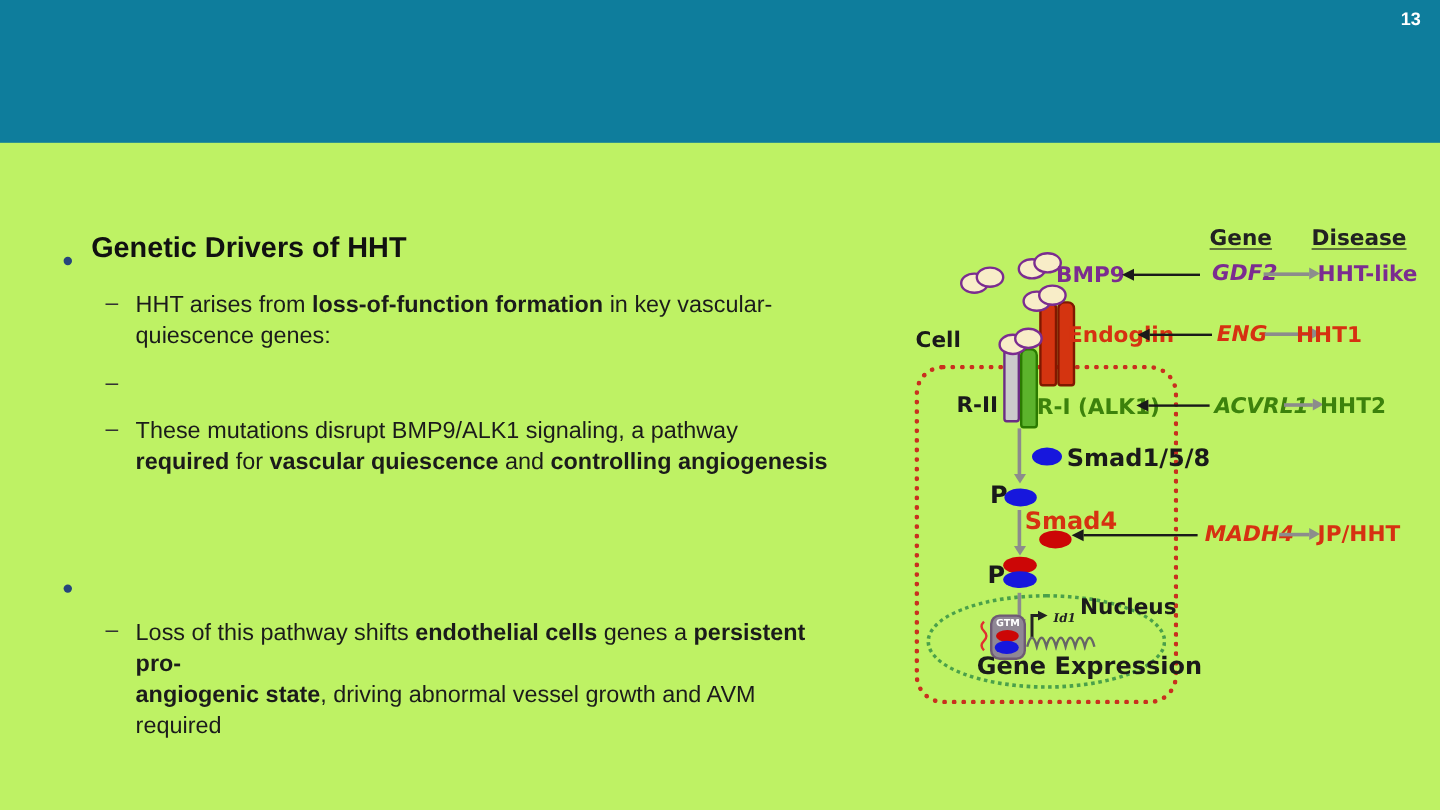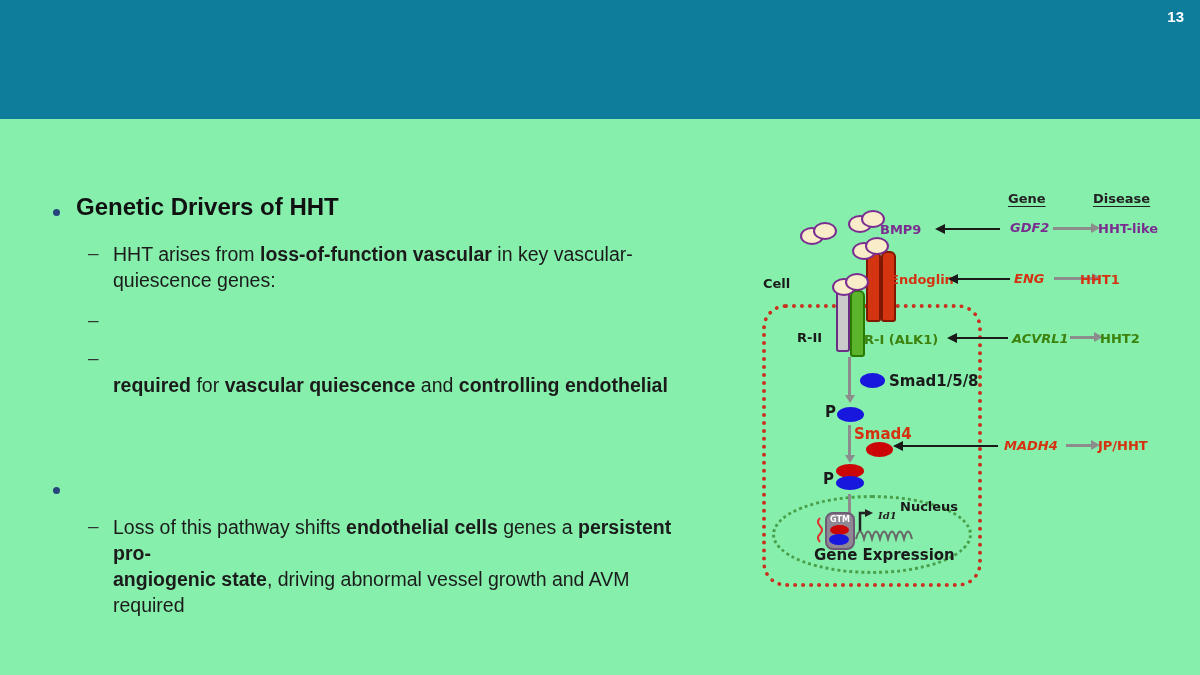--- a/index.html
+++ b/index.html
@@ -1,37 +1,37 @@
 <!DOCTYPE html>
 <html><head>
 <meta charset="utf-8">
 <style>
   html,body{margin:0;padding:0;background:#fff;}
-  .slide{position:relative;width:1200px;height:675px;background:#86efac;overflow:hidden;
+  .slide{position:relative;width:1200px;height:675px;background:#bef264;overflow:hidden;
          font-family:"Liberation Sans",sans-serif;}
   
   .hdrbar{position:absolute;left:0;top:0;width:1200px;height:119px;background:#0E7D9C;}
   .title{position:absolute;left:50px;top:46px;font-size:34px;color:#fff;font-weight:400;
          letter-spacing:0.2px;white-space:nowrap;}
   .pageno{position:absolute;top:8px;right:16px;color:#fff;font-size:15px;font-weight:bold;}
   
   .sec{position:absolute;left:48px;width:680px;}
-  .sec-head{display:flex;align-items:center;gap:16px;}
+  .sec-head{display:flex;align-items:flex-end;gap:16px;}
   .bdot{flex:none;width:7px;height:7px;border-radius:50%;background:#26457C;margin-top:11px;margin-left:5px;}
   .sec-head h2{margin:0;font-size:24px;line-height:28px;color:#111;font-weight:bold;}
   .bullets{margin-top:20px;margin-left:40px;display:flex;flex-direction:column;gap:15px;}
   .bullet{display:flex;gap:11px;}
   .dash{flex:none;width:14px;font-size:19px;color:#333;margin-top:1px;}
   .btxt{margin:0;font-size:19.5px;line-height:26px;color:#1b1b1b;max-width:600px;}
   .b{font-weight:bold;} .i{font-style:italic;}
   
   .diagram{position:absolute;left:740px;top:185px;width:460px;height:445px;}
-  .dg{position:absolute;font-family:"DejaVu Sans",sans-serif;font-weight:bold;font-size:13px;
+  .dg{position:absolute;font-family:"DejaVu Sans",sans-serif;font-weight:bold;font-size:18px;
       line-height:19px;white-space:nowrap;color:#1a1a1a;}
-  .sm{font-size:15px;}
+  .sm{font-size:20px;}
   .purple{color:#7B2C90;} .red{color:#D63111;} .green{color:#3C820C;}
   .it{font-style:italic;}
   .hdrU{text-decoration:underline;text-underline-offset:3px;color:#222;}
   .al{position:absolute;height:2px;background:#1a1a1a;}
   .al::before{content:"";position:absolute;left:-10px;top:-4px;width:0;height:0;
       border-top:5px solid transparent;border-bottom:5px solid transparent;border-right:10px solid #1a1a1a;}
   .ar{position:absolute;height:3px;background:#8C8C8C;}
   .ar::after{content:"";position:absolute;right:-9px;top:-4px;width:0;height:0;
       border-top:5px solid transparent;border-bottom:5px solid transparent;border-left:9px solid #8C8C8C;}
   .ad{position:absolute;width:3px;background:#8C8C8C;}
@@ -69,28 +69,28 @@
   </div>
 
   <section class="sec" style="top:193px">
     <div class="sec-head">
       <span class="bdot"></span>
       <h2>Genetic Drivers of HHT</h2>
     </div>
     <div class="bullets">
       <div class="bullet">
         <span class="dash">–</span>
-        <p class="btxt"><span>HHT arises from </span><span class="b">loss-of-function vascular</span><span> in key vascular-</span><br><span>quiescence genes:</span></p>
-      </div>
-      <div class="bullet">
-        <span class="dash">–</span>
-      </div>
-      <div class="bullet">
-        <span class="dash">–</span>
-        <p class="btxt"><br><span class="b">required</span><span> for </span><span class="b">vascular quiescence</span><span> and </span><span class="b">controlling endothelial</span></p>
+        <p class="btxt"><span>HHT arises from </span><span class="b">loss-of-function formation</span><span> in key vascular-</span><br><span>quiescence genes:</span></p>
+      </div>
+      <div class="bullet">
+        <span class="dash">–</span>
+      </div>
+      <div class="bullet">
+        <span class="dash">–</span>
+        <p class="btxt"><span>These mutations disrupt BMP9/ALK1 signaling, a pathway</span><br><span class="b">required</span><span> for </span><span class="b">vascular quiescence</span><span> and </span><span class="b">controlling angiogenesis</span></p>
       </div>
     </div>
   </section>
 
   <section class="sec" style="top:476px">
     <div class="sec-head">
       <span class="bdot"></span>
     </div>
     <div class="bullets">
       <div class="bullet">

